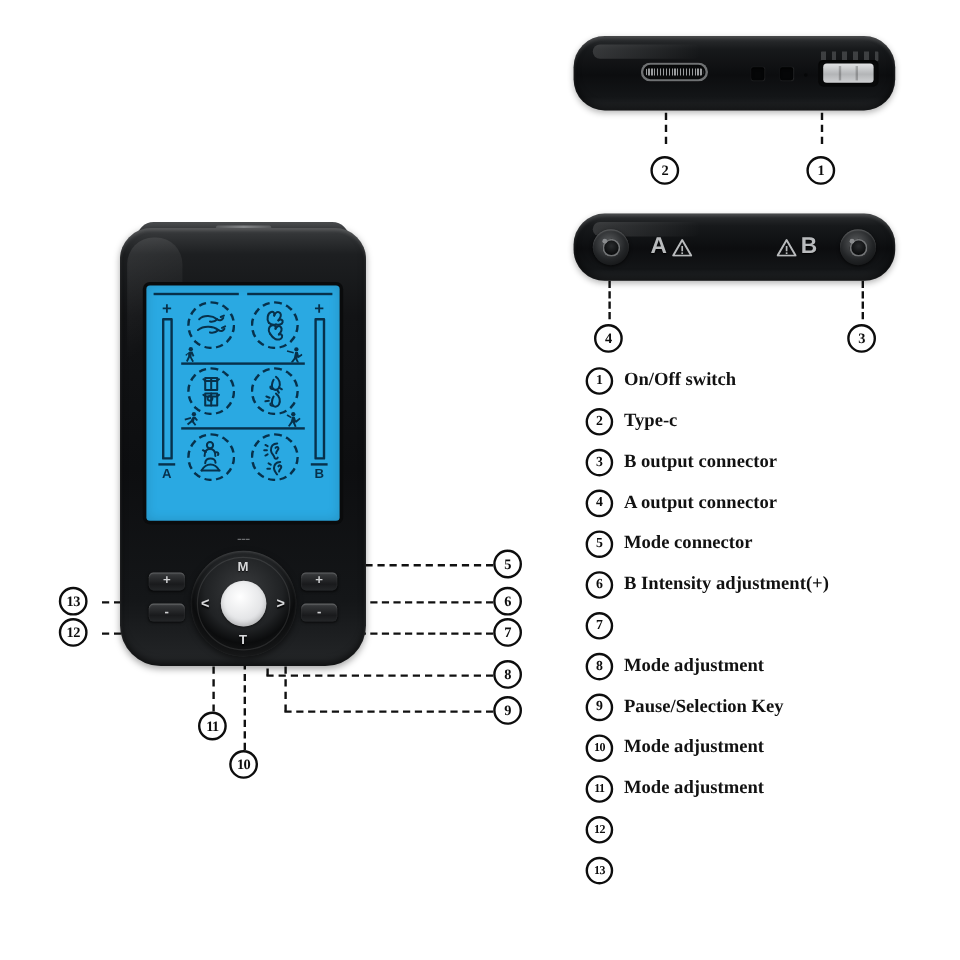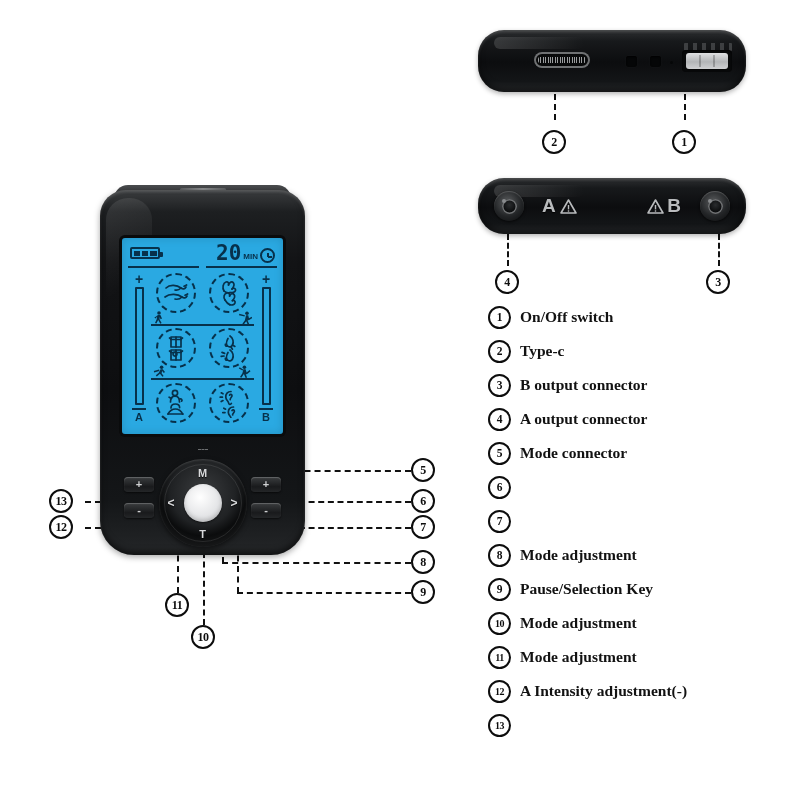--- a/index.html
+++ b/index.html
@@ -384,32 +384,20 @@
 
   <div id="main-device">
     <div class="dev-top-cap"></div>
     <div class="dev-top-slot"></div>
     <div class="dev-body"></div>
     <div class="dev-sheen"></div>
 
     <div id="lcd">
       <div class="lcd-inner">
 
-        <div class="lcd-status">
-          <div class="batt">
-            <i></i>
-              <i></i>
-              <i></i>
-          </div>
-          <div class="timer">
-            <span class="num">20</span>
-            <span class="min">MIN</span>
-            <span class="clock"></span>
-          </div>
-        </div>
 
         <div class="lcd-rule">
           <span></span>
             <span></span>
         </div>
 
         <div class="lcd-body">
 
           <div class="bar-col">
             <div class="bar-sign">+</div>
@@ -629,20 +617,21 @@
     <div class="legend-item">
       <div class="legend-bubble">4</div>
       <div class="legend-text">A output connector</div>
     </div>
     <div class="legend-item">
       <div class="legend-bubble">5</div>
       <div class="legend-text">Mode connector</div>
     </div>
     <div class="legend-item">
       <div class="legend-bubble">6</div>
+      <div class="legend-text">B Intensity adjustment(+)</div>
     </div>
     <div class="legend-item">
       <div class="legend-bubble">7</div>
     </div>
     <div class="legend-item">
       <div class="legend-bubble">8</div>
       <div class="legend-text">Mode adjustment</div>
     </div>
     <div class="legend-item">
       <div class="legend-bubble">9</div>
@@ -651,21 +640,20 @@
     <div class="legend-item">
       <div class="legend-bubble two">10</div>
       <div class="legend-text">Mode adjustment</div>
     </div>
     <div class="legend-item">
       <div class="legend-bubble two">11</div>
       <div class="legend-text">Mode adjustment</div>
     </div>
     <div class="legend-item">
       <div class="legend-bubble two">12</div>
-      <div class="legend-text">A Intensity adjustment(-)</div>
     </div>
     <div class="legend-item">
       <div class="legend-bubble two">13</div>
     </div>
 
   </div>
 
 </div>
 
 </body></html>

